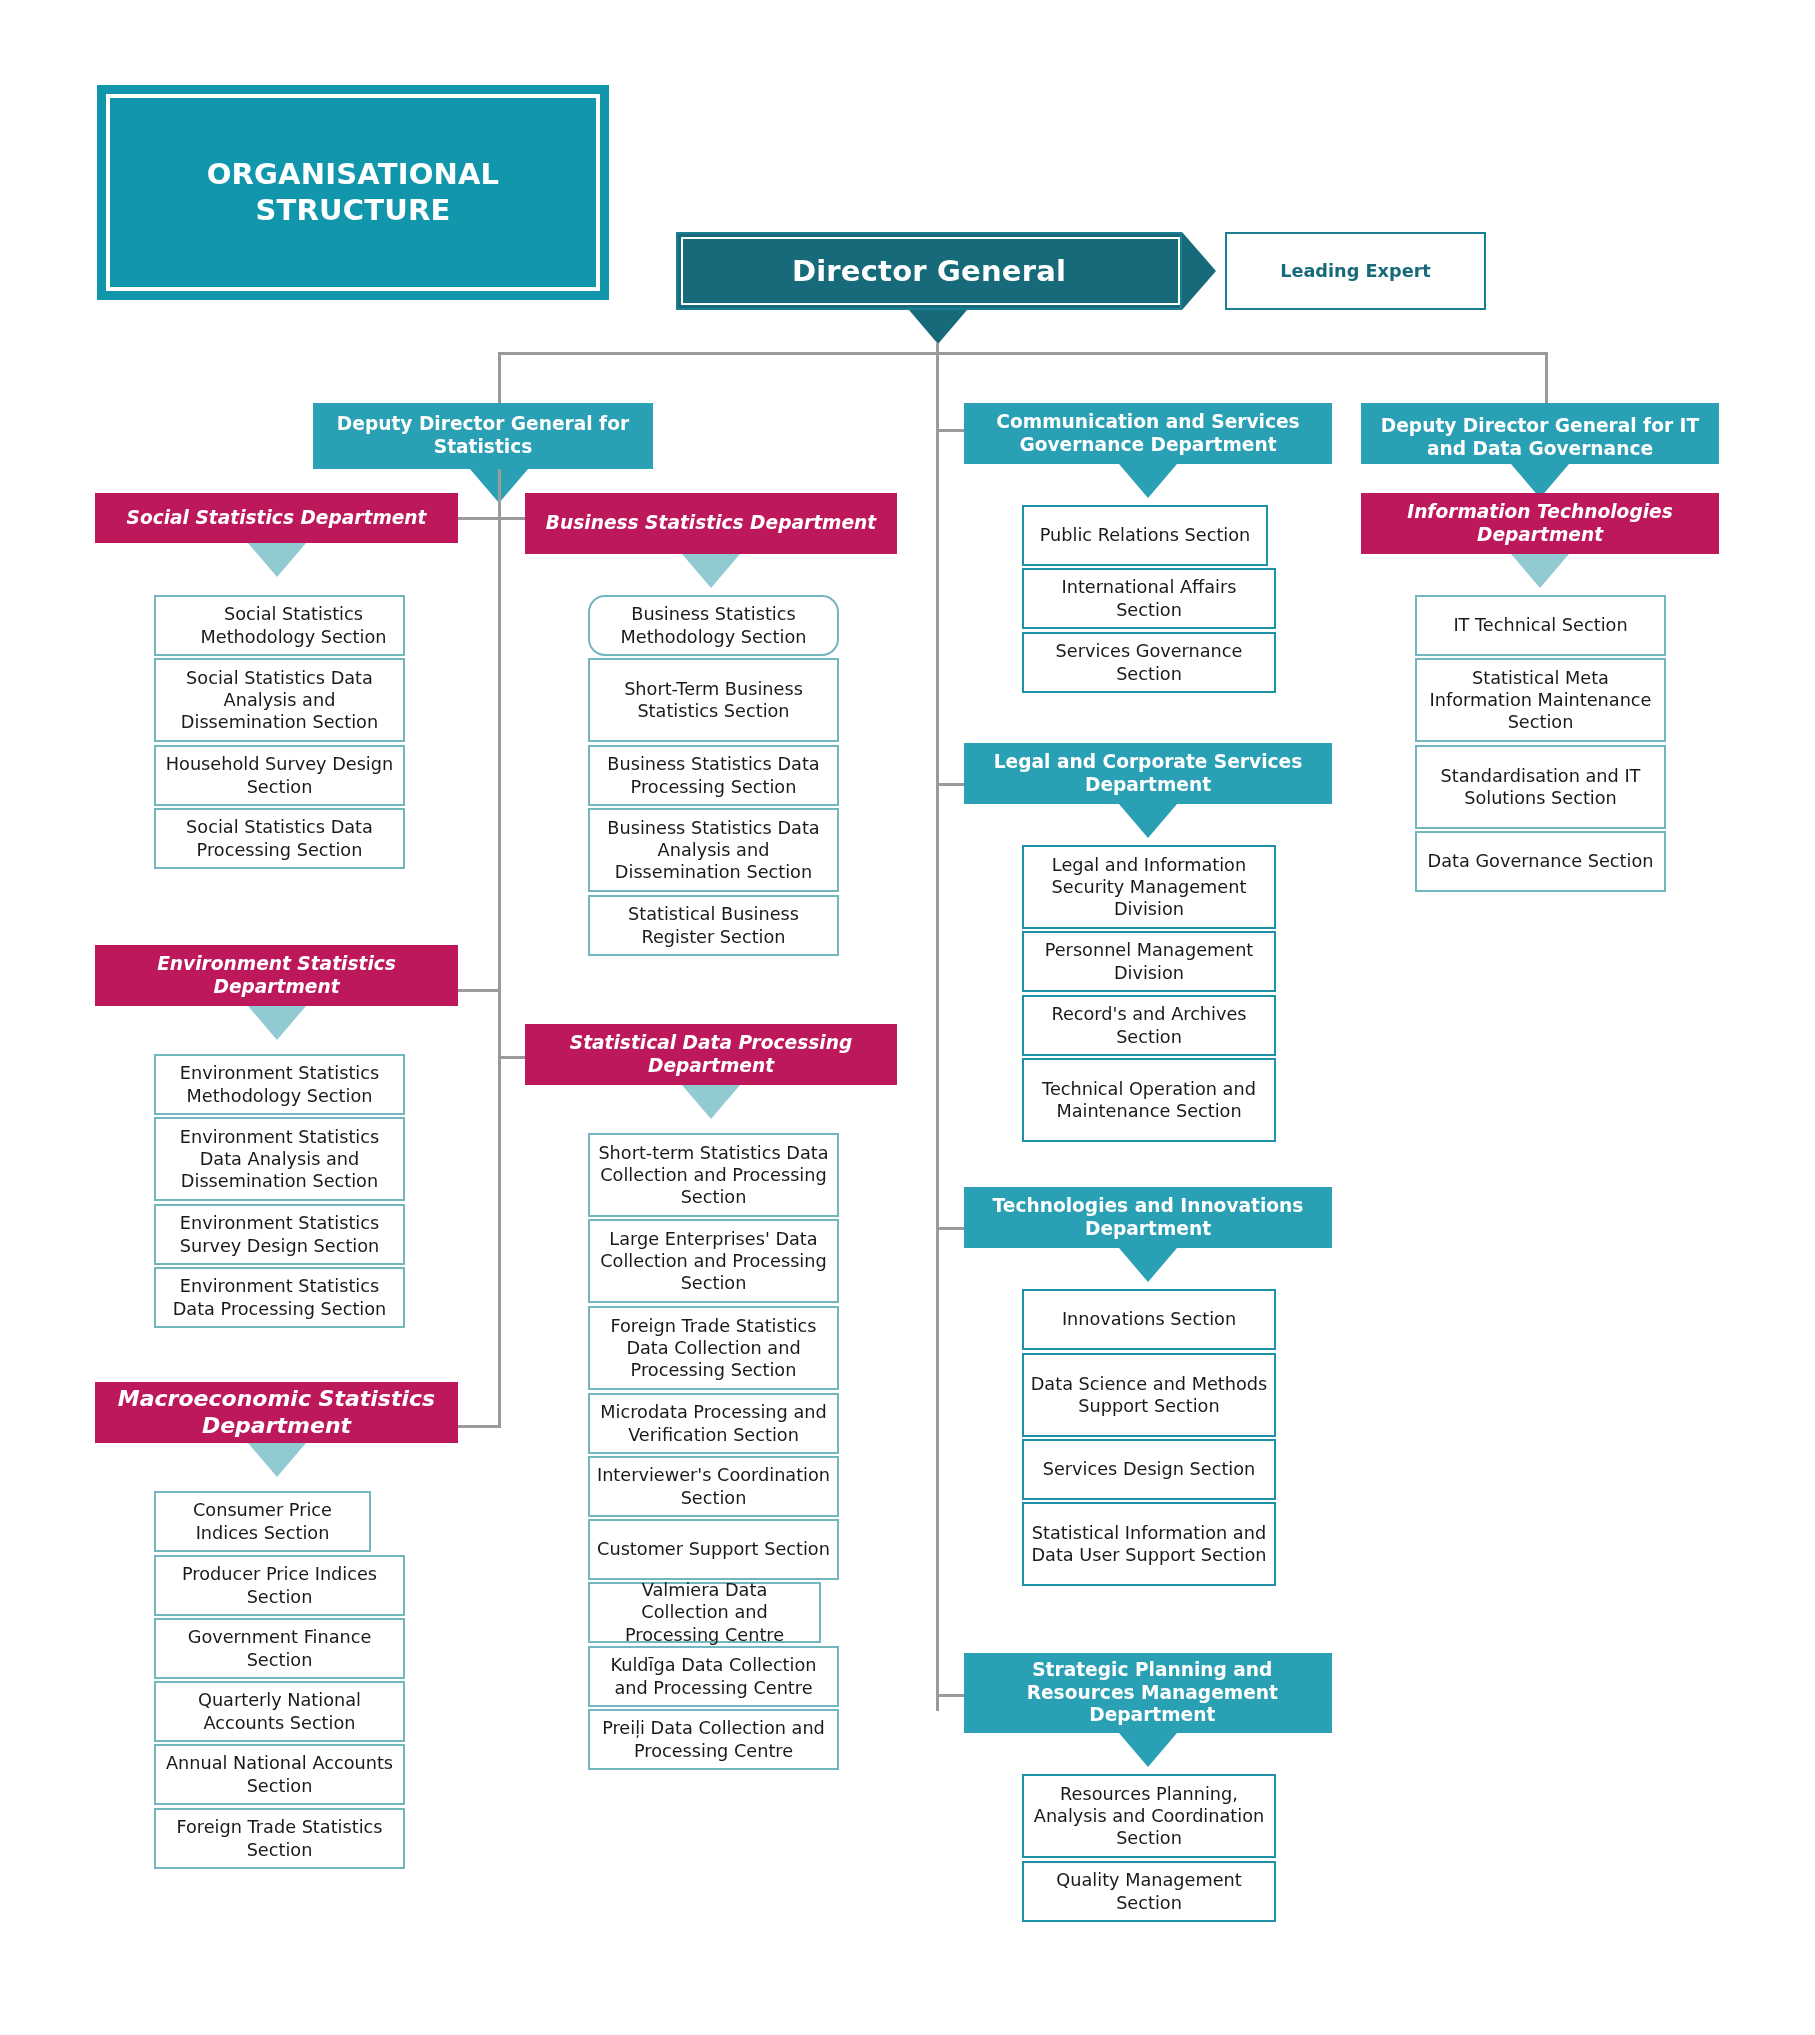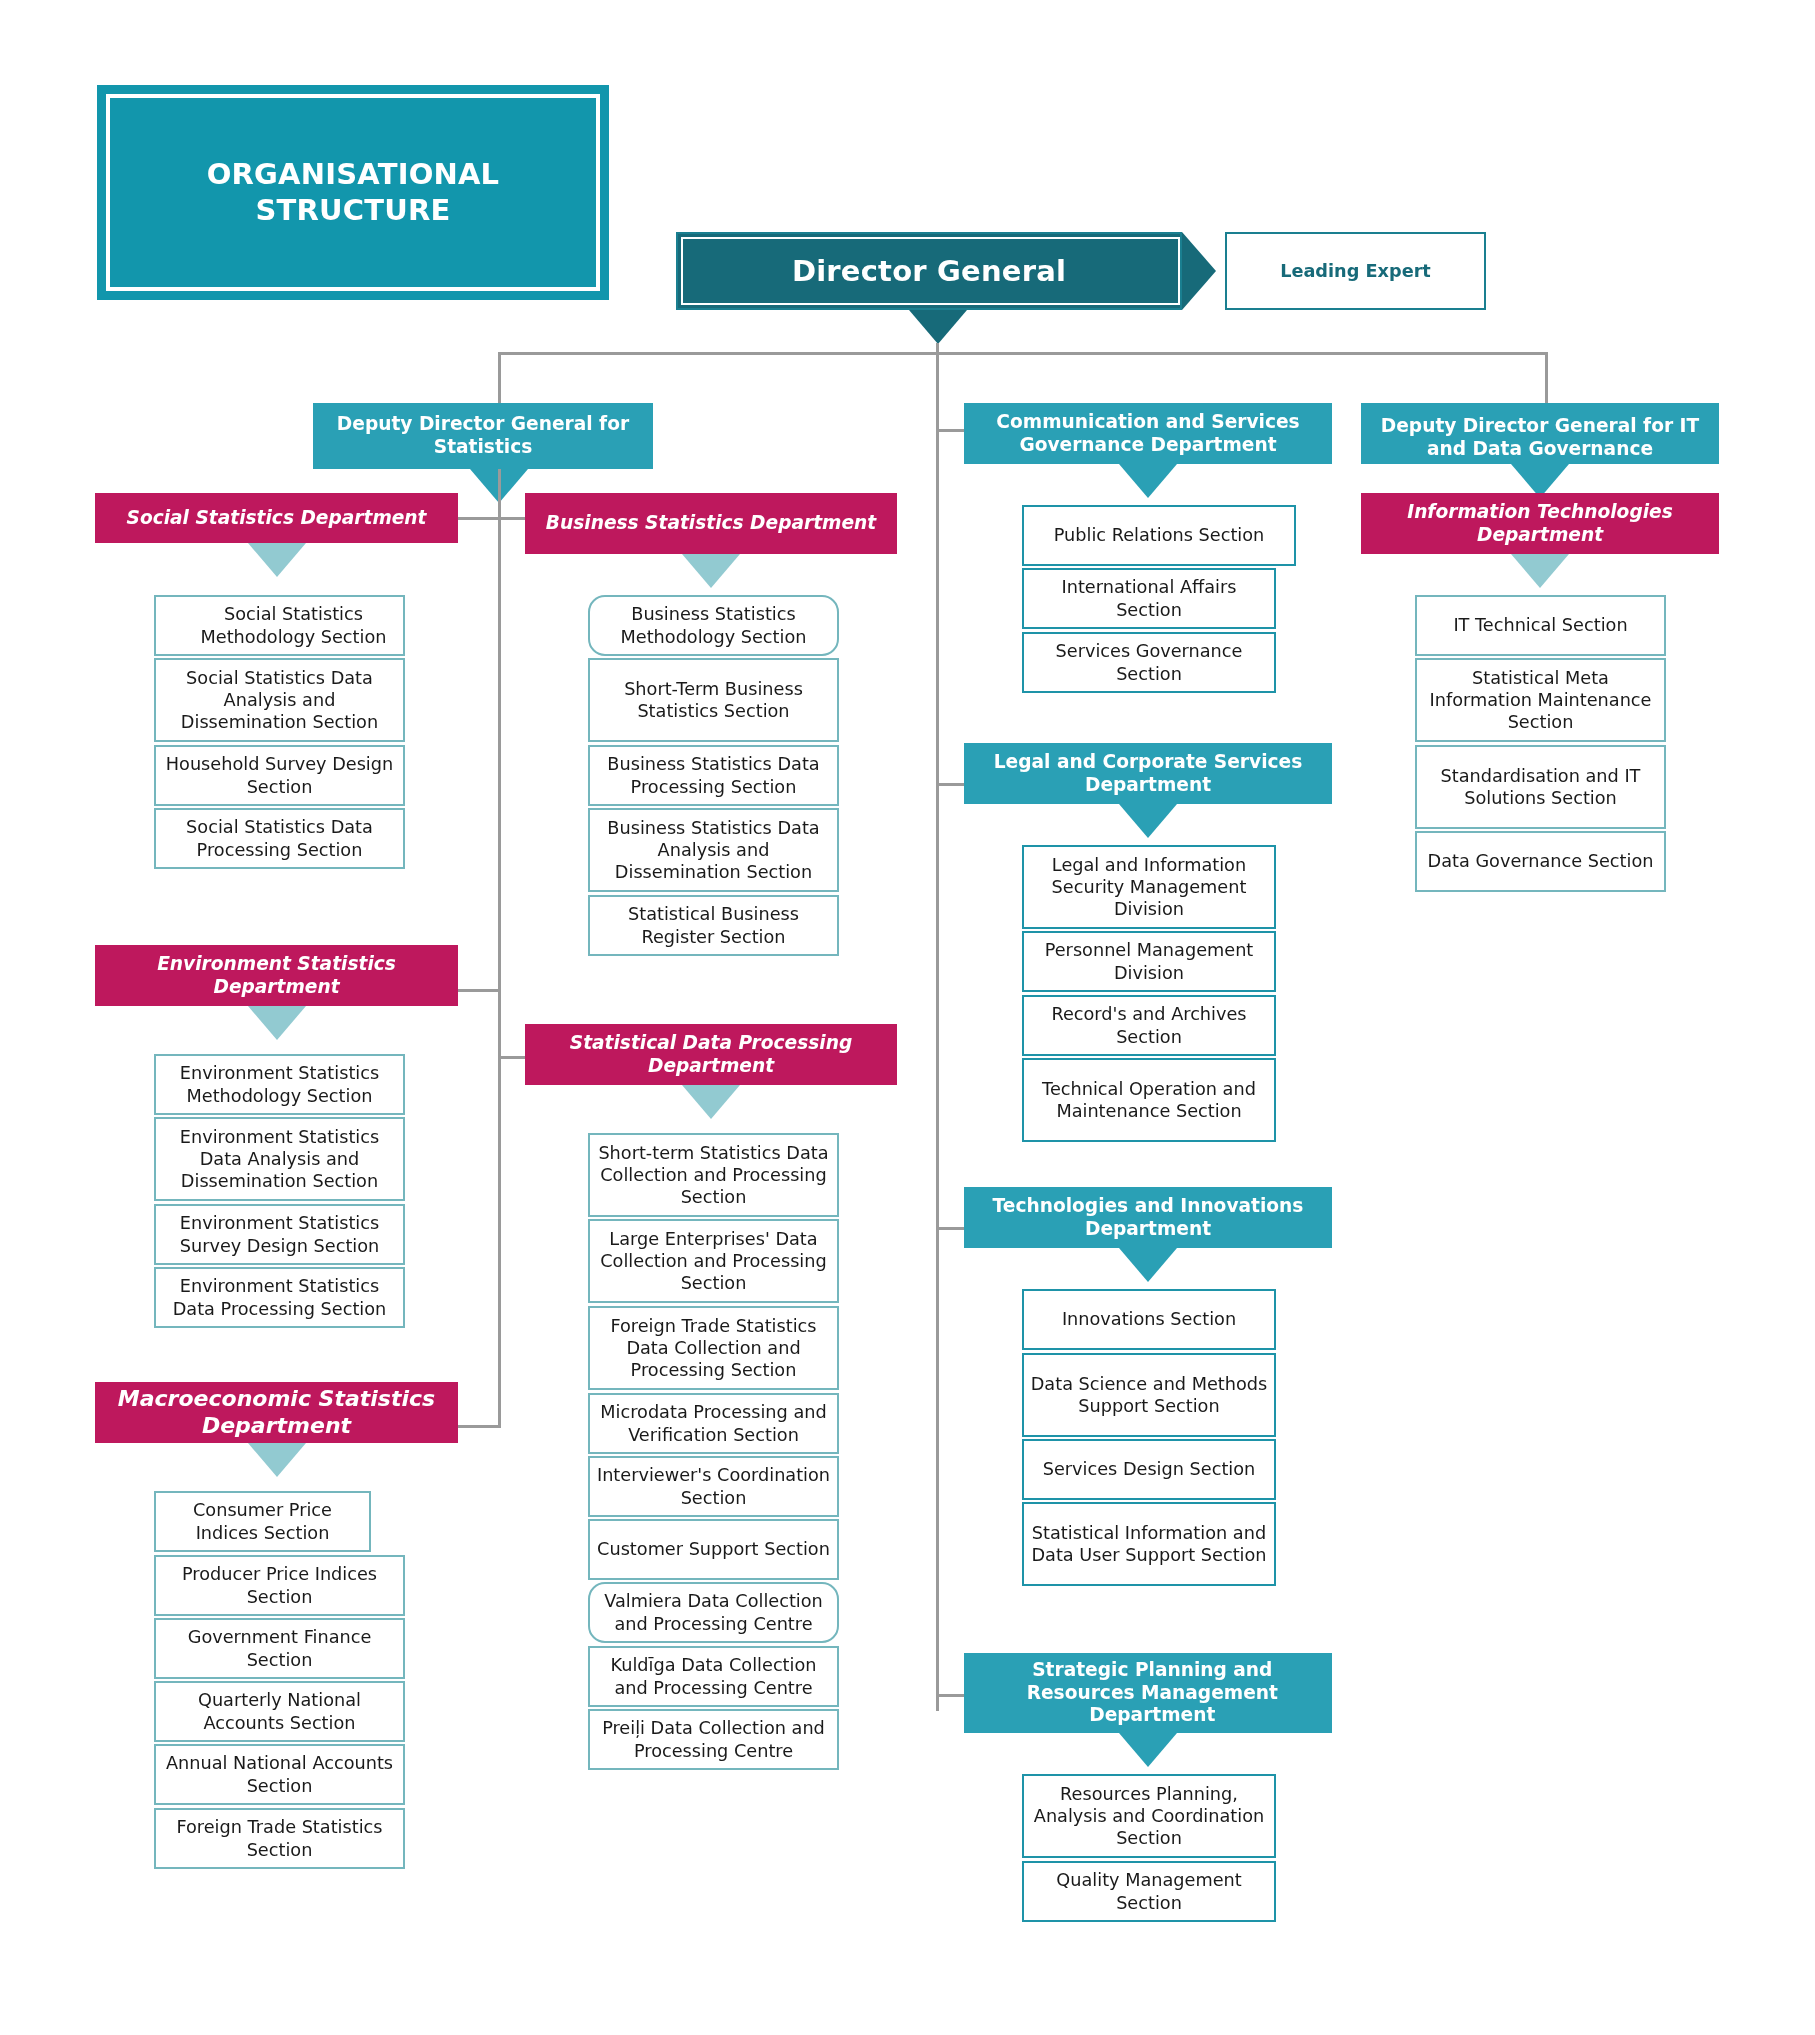--- a/index.html
+++ b/index.html
@@ -264,40 +264,40 @@
   </div>
   <div class="node leaf teal-light" style="left:588px;top:1393px;width:251px;height:61px;">
     <span class="leaf-text">Microdata Processing and Verification Section</span>
   </div>
   <div class="node leaf teal-light" style="left:588px;top:1456px;width:251px;height:61px;">
     <span class="leaf-text">Interviewer's Coordination Section</span>
   </div>
   <div class="node leaf teal-light" style="left:588px;top:1519px;width:251px;height:61px;">
     <span class="leaf-text">Customer Support Section</span>
   </div>
-  <div class="node leaf teal-light" style="left:588px;top:1582px;width:251px;height:61px;border-radius:17px;">
+  <div class="node leaf teal-light" style="left:588px;top:1582px;width:233px;height:61px;">
     <span class="leaf-text">Valmiera Data Collection and Processing Centre</span>
   </div>
   <div class="node leaf teal-light" style="left:588px;top:1646px;width:251px;height:61px;">
     <span class="leaf-text">Kuldīga Data Collection and Processing Centre</span>
   </div>
   <div class="node leaf teal-light" style="left:588px;top:1709px;width:251px;height:61px;">
     <span class="leaf-text">Preiļi Data Collection and Processing Centre</span>
   </div>
 
   <div class="conn h" style="left:936px;top:429px;width:28px;height:2.8px;"></div>
   <div class="conn h" style="left:936px;top:783px;width:28px;height:2.8px;"></div>
   <div class="conn h" style="left:936px;top:1227px;width:28px;height:2.8px;"></div>
   <div class="conn h" style="left:936px;top:1694px;width:28px;height:2.8px;"></div>
 
   <div class="node banner dark" style="left:964px;top:403px;width:368px;height:61px;">
     <span class="banner-text" style="font-size:18.6px;">Communication and Services Governance Department</span>
     <div class="notch" style="left:155px;top:61px;"></div>
   </div>
-  <div class="node leaf teal-dark" style="left:1022px;top:505px;width:274px;height:61px;">
+  <div class="node leaf teal-dark" style="left:1022px;top:505px;width:246px;height:61px;">
     <span class="leaf-text">Public Relations Section</span>
   </div>
   <div class="node leaf teal-dark" style="left:1022px;top:568px;width:254px;height:61px;">
     <span class="leaf-text">International Affairs Section</span>
   </div>
   <div class="node leaf teal-dark" style="left:1022px;top:632px;width:254px;height:61px;">
     <span class="leaf-text">Services Governance Section</span>
   </div>
 
   <div class="node banner dark" style="left:964px;top:743px;width:368px;height:61px;">

